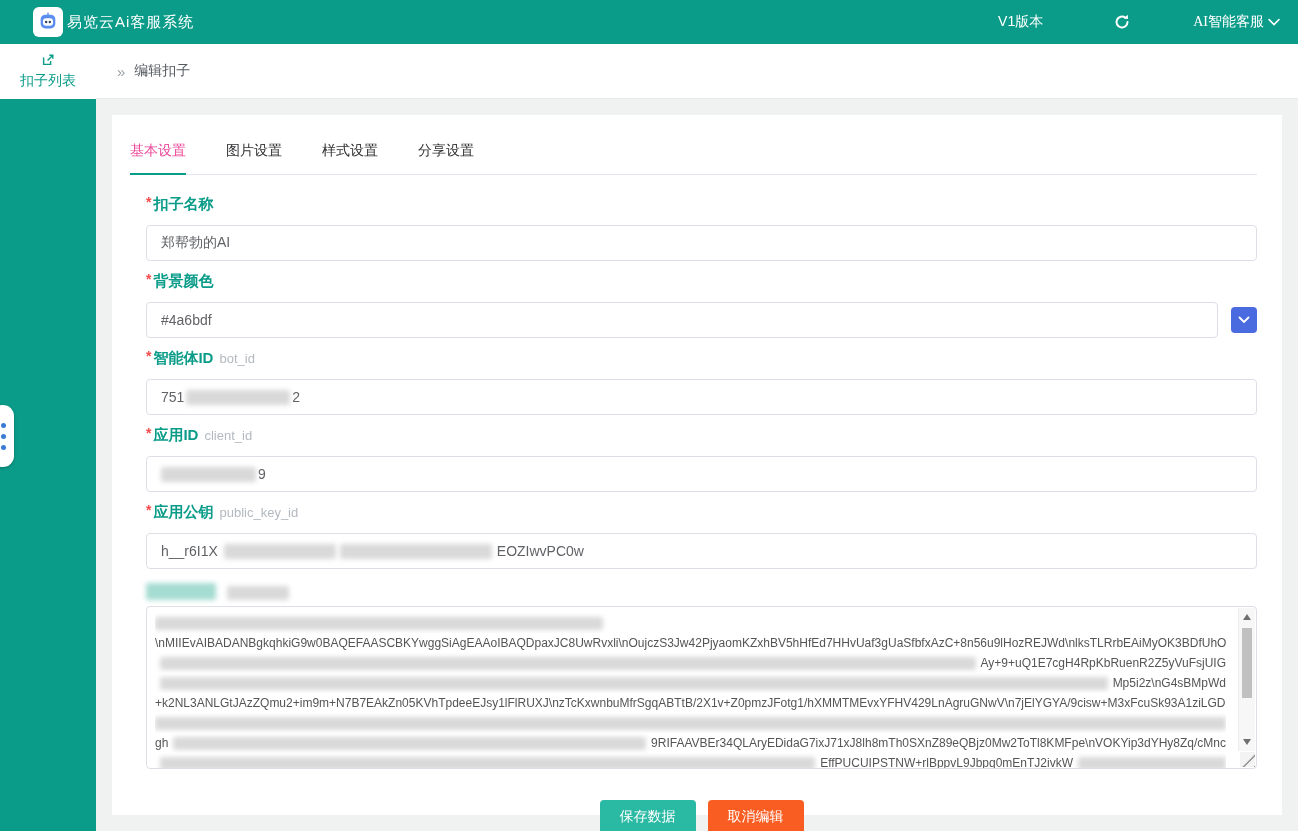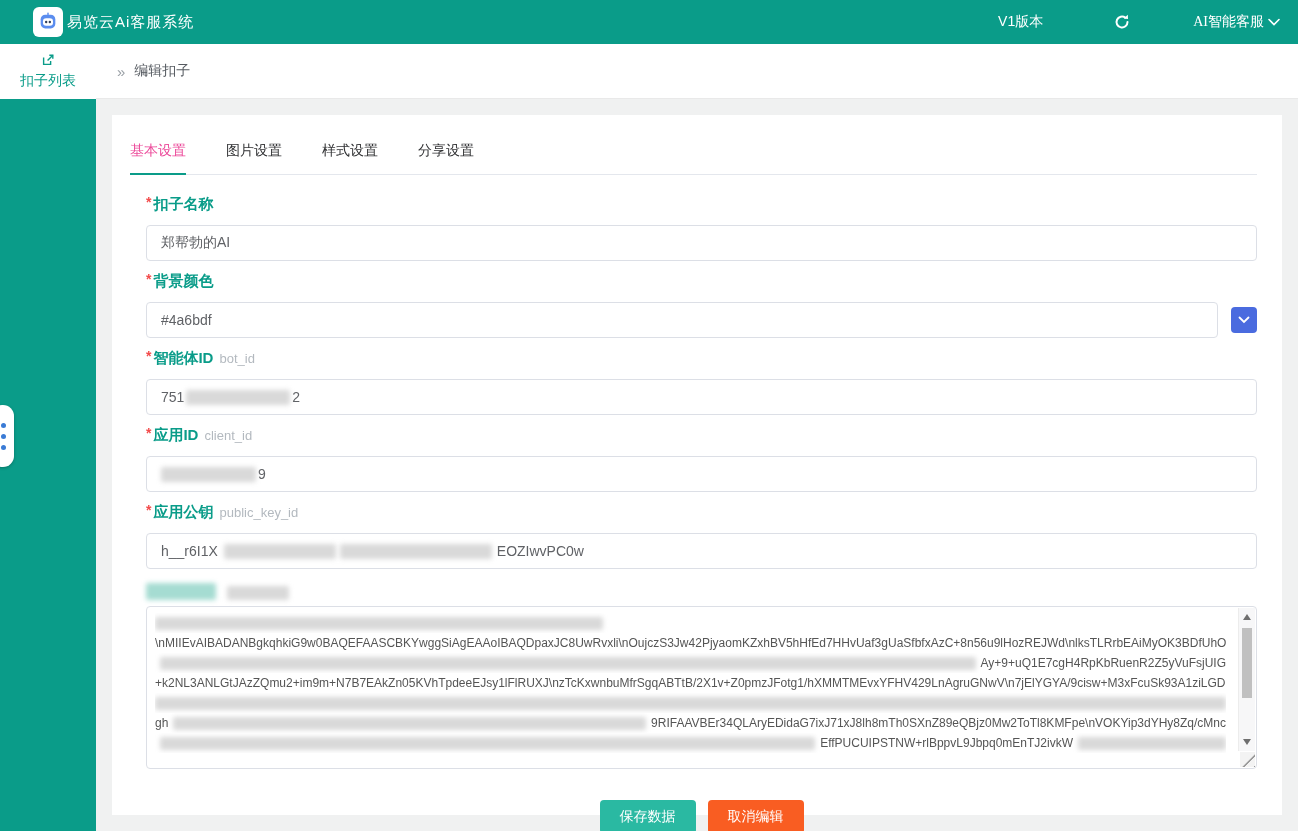--- a/index.html
+++ b/index.html
@@ -215,20 +215,24 @@
         <span class="blur" style="width:448px;"></span>
       </div>
       <div class="kline">
         <span class="ktext">\nMIIEvAIBADANBgkqhkiG9w0BAQEFAASCBKYwggSiAgEAAoIBAQDpaxJC8UwRvxli\nOujczS3Jw42PjyaomKZxhBV5hHfEd7HHvUaf3gUaSfbfxAzC+8n56u9lHozREJWd\nlksTLRrbEAiMyOK3BDfUhO</span>
       </div>
       <div class="kline">
         <span class="blur grow"></span>
         <span class="ktext">Ay+9+uQ1E7cgH4RpKbRuenR2Z5yVuFsjUIG</span>
       </div>
       <div class="kline">
+        <span class="blur grow"></span>
+        <span class="ktext">Mp5i2z\nG4sBMpWd</span>
+      </div>
+      <div class="kline">
         <span class="ktext">+k2NL3ANLGtJAzZQmu2+im9m+N7B7EAkZn05KVhTpdeeEJsy1lFlRUXJ\nzTcKxwnbuMfrSgqABTtB/2X1v+Z0pmzJFotg1/hXMMTMEvxYFHV429LnAgruGNwV\n7jElYGYA/9cisw+M3xFcuSk93A1ziLGD</span>
       </div>
       <div class="kline">
         <span class="blur" style="width:100%;"></span>
       </div>
       <div class="kline">
         <span class="ktext">gh</span>
         <span class="blur grow"></span>
         <span class="ktext">9RIFAAVBEr34QLAryEDidaG7ixJ71xJ8lh8mTh0SXnZ89eQBjz0Mw2ToTl8KMFpe\nVOKYip3dYHy8Zq/cMnc</span>
       </div>

